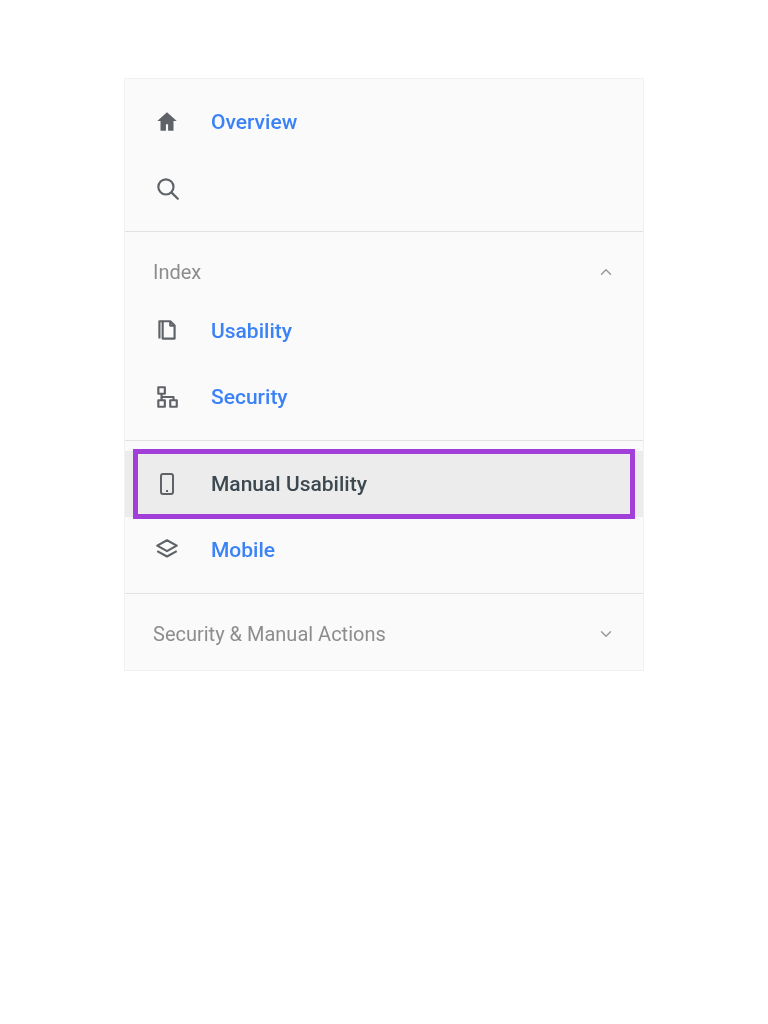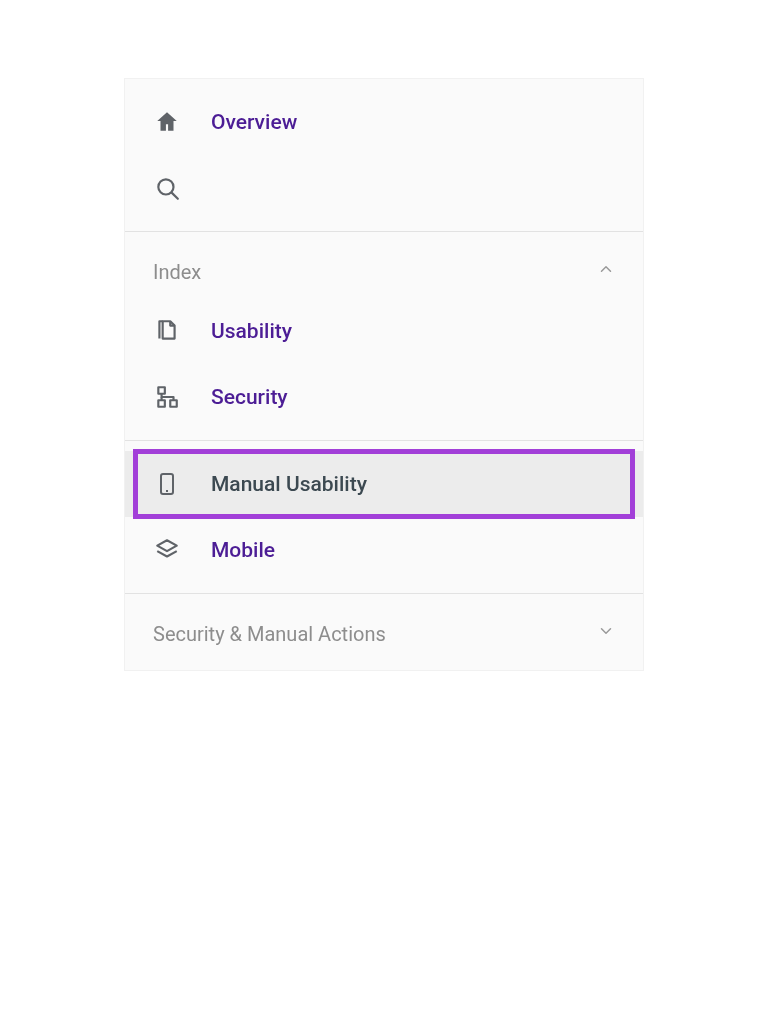--- a/index.html
+++ b/index.html
@@ -17,21 +17,21 @@
     background: #fafafa;
     border: 1px solid #f1f1f1;
   }
   .block {
     border-bottom: 1px solid #e2e2e2;
     padding: 10px 0;
   }
   .block.last { border-bottom: none; }
   .section-header {
     display: flex;
-    align-items: flex-start;
+    align-items: center;
     justify-content: space-between;
     padding: 18px 28px 14px 28px;
     color: #8d8d8d;
     font-size: 20px;
     cursor: pointer;
   }
   .section-header .chev {
     width: 18px; height: 18px;
     color: #9a9a9a;
   }
@@ -45,21 +45,21 @@
   }
   .nav-item .icon {
     width: 28px; height: 28px;
     display: flex; align-items: center; justify-content: center;
     color: #5f6368;
     flex: 0 0 28px;
   }
   .nav-item .label {
     font-size: 21px;
     font-weight: 500;
-    color: #4c1d95;
+    color: #3b82f6;
   }
   .nav-item.selected {
     background: #ececec;
   }
   .nav-item.selected .label { color: #3c4951; }
   .highlight {
     position: absolute;
     inset: -2px 8px -2px 8px;
     border: 5px solid #a23fd8;
     pointer-events: none;

